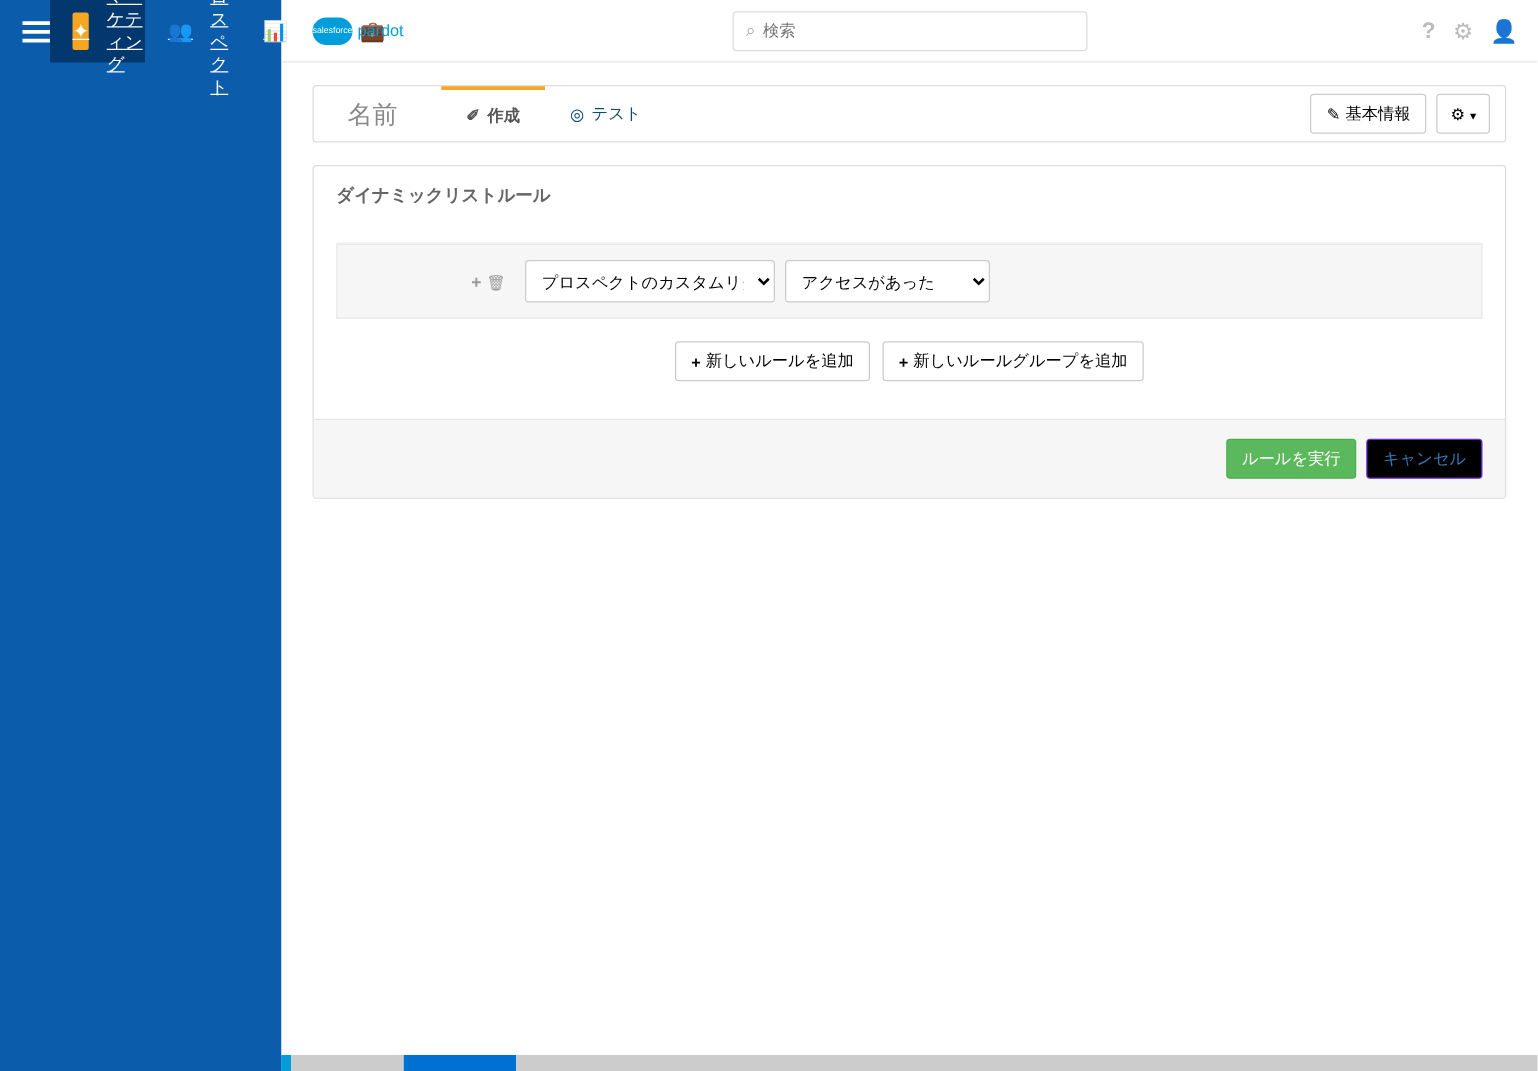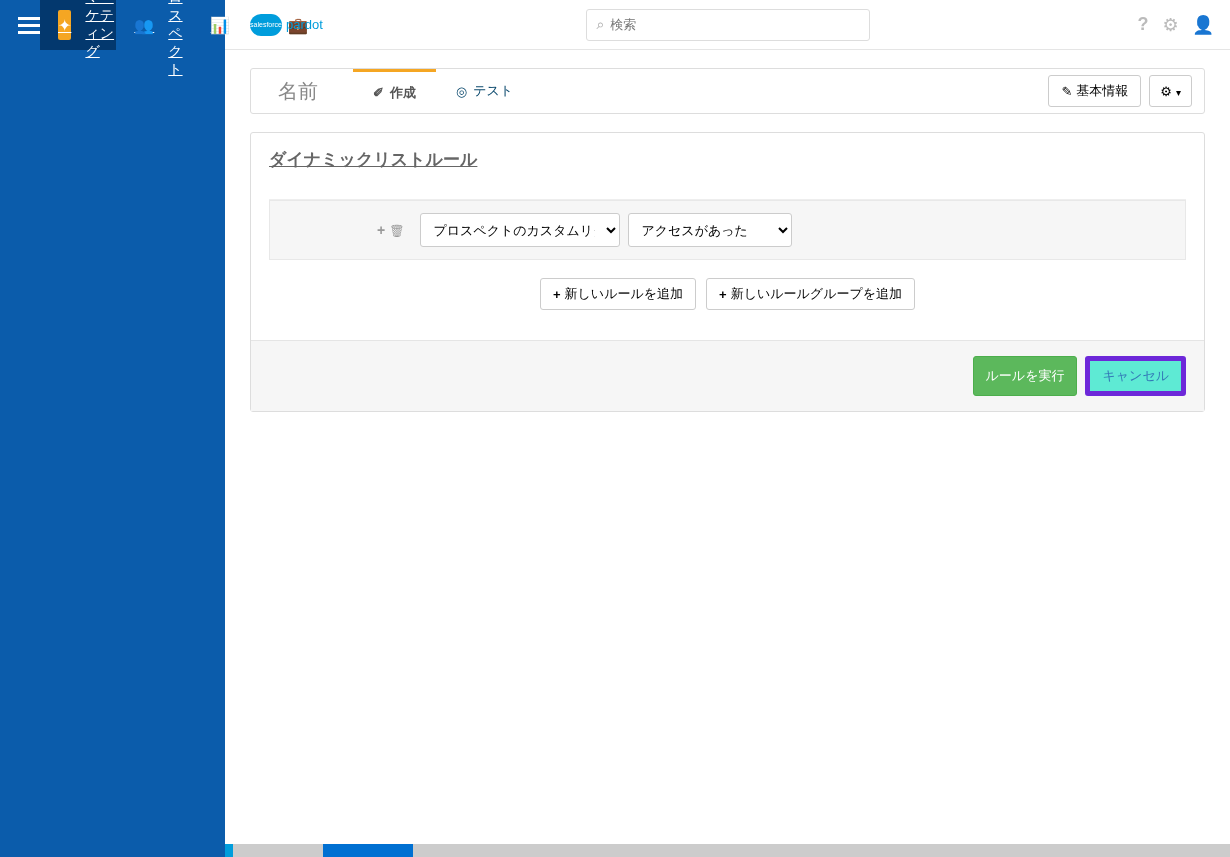--- a/index.html
+++ b/index.html
@@ -36,40 +36,40 @@
 .header-title { font-size: 20px; color: #888; padding: 0 15px; }
 .header-tabs { display: flex; height: 100%; margin-left: 20px; }
 .header-tab { display: flex; align-items: center; padding: 0 20px; font-size: 13px; color: #555; cursor: pointer; gap: 6px; }
 .header-tab.active { border-top: 3px solid #f5a623; font-weight: bold; }
 .header-tab.disabled { color: #0c4a6e; }
 .header-actions { margin-left: auto; display: flex; gap: 8px; }
 .btn { border: 1px solid #ccc; background: #fff; padding: 6px 12px; font-size: 13px; border-radius: 3px; cursor: pointer; display: inline-flex; align-items: center; gap: 4px; }
 .btn-icon-only { padding: 6px 10px; }
 
 .rules-panel { padding: 15px 18px 0 18px; }
-.rules-title { font-size: 17px; color: #666; padding-bottom: 28px; border-bottom: 1px solid #eee; font-weight: bold; text-decoration: underline; }
+.rules-title { font-size: 14px; color: #666; padding-bottom: 28px; border-bottom: 1px solid #eee; font-weight: bold; }
 .match-row { display: flex; align-items: center; padding: 14px 0 18px 0; }
 .match-label { width: 165px; text-align: right; font-size: 13px; font-weight: bold; padding-right: 12px; }
 .match-label sup { color: #c00; }
 .radio-group { display: flex; gap: 18px; font-size: 13px; }
 .radio-group label { display: flex; align-items: center; gap: 4px; cursor: pointer; }
 
 .rule-row { background: #f6f6f6; border: 1px solid #e8e8e8; padding: 12px; display: flex; align-items: center; gap: 8px; margin-bottom: 18px; }
 .rule-row-icons { color: #999; font-size: 14px; margin-left: 95px; margin-right: 8px; display: flex; gap: 4px; }
 .rule-row select { height: 34px; border: 1px solid #ccc; border-radius: 3px; padding: 0 8px; font-size: 13px; background: #fff; }
 .rule-row select.s1 { width: 200px; }
 .rule-row select.s2 { width: 200px; }
 .rule-row select.s3 { width: 164px; }
 
 .add-buttons { display: flex; gap: 10px; justify-content: center; padding: 0 0 30px 0; }
 
 .footer-bar { background: #f6f6f6; border-top: 1px solid #e5e5e5; padding: 15px 18px; display: flex; justify-content: flex-end; gap: 8px; }
 .btn-primary { background: #0070d2; color: #fff; border: 1px solid #0059aa; }
 .btn-success { background: #5cb85c; color: #fff; border: 1px solid #4cae4c; }
-.btn-link { background: #5eead4; color: #337ab7; border: 5px solid #6d28d9; }
+.btn-link { background: #000000; color: #337ab7; border: 1px solid #6d28d9; }
 .highlight-box { border: 4px solid #e60000; padding: 4px; display: inline-block; }
 
 .pencil::before { content: "✎"; }
 .gear::before { content: "⚙"; }
 .caret-down::before { content: "▾"; font-size: 10px; }
 .plus::before { content: "+"; font-weight: bold; }
 .search-ico::before { content: "⌕"; color: #aaa; }
 .help-ico::before { content: "?"; font-weight: bold; }
 .user-ico::before { content: "👤"; }
 .target-ico::before { content: "◎"; }

